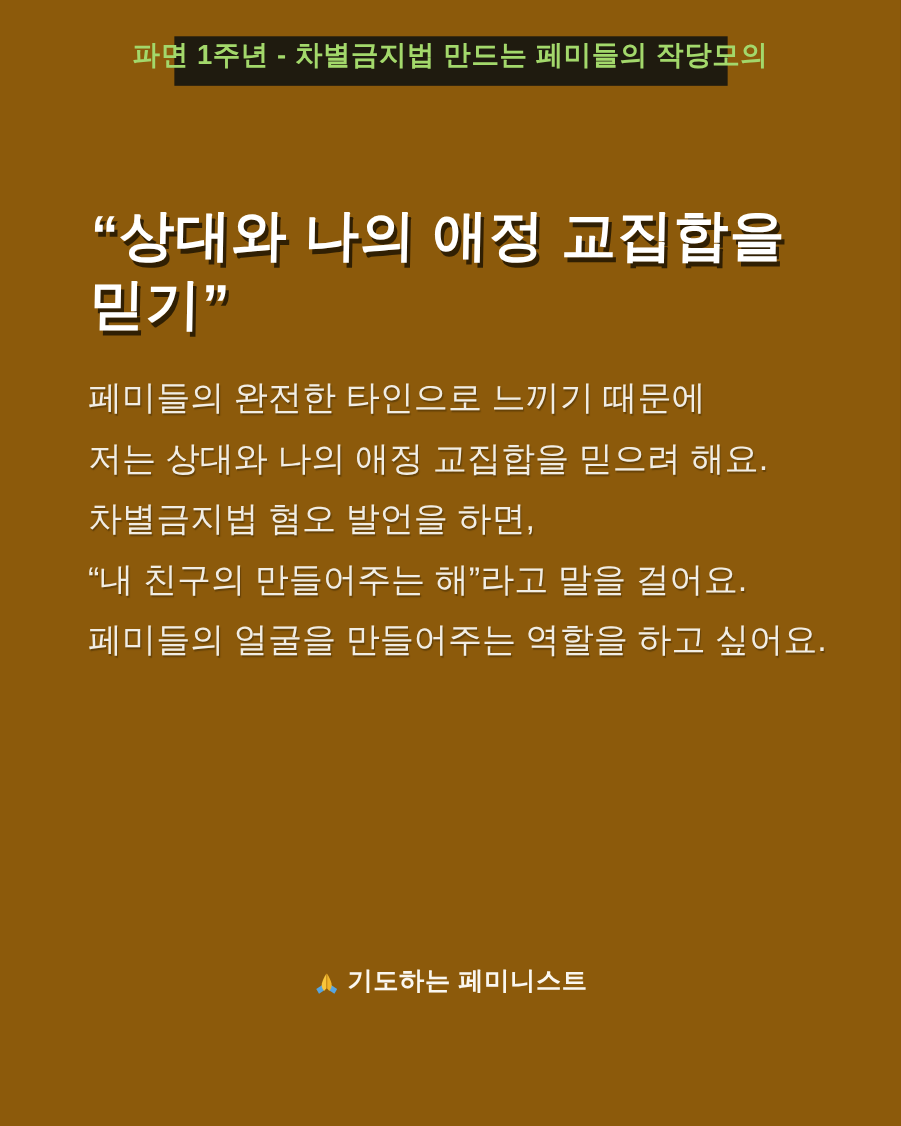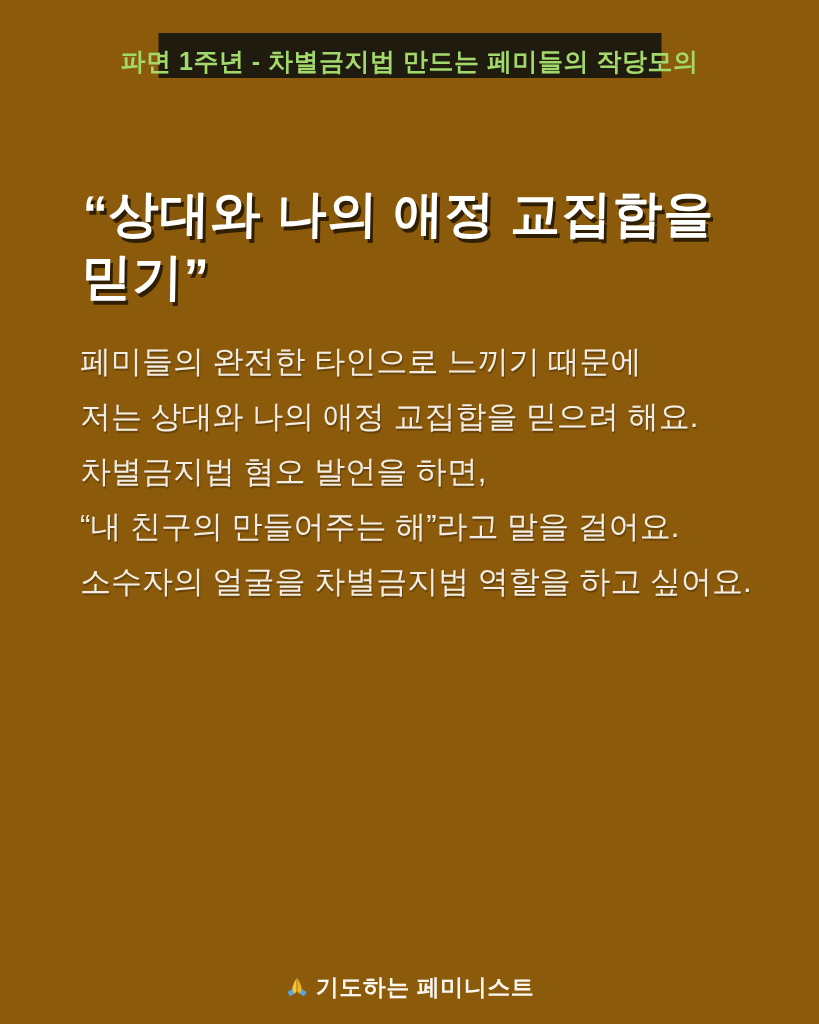--- a/index.html
+++ b/index.html
@@ -17,21 +17,21 @@
 
   .banner {
     position: absolute;
     top: 33px;
     left: 50%;
     transform: translateX(-50%);
     width: 503px;
     height: 45px;
     background: #1F1B0F;
     display: flex;
-    align-items: flex-end;
+    align-items: flex-start;
     justify-content: center;
   }
   .banner-text {
     color: #A3D86B;
     font-size: 25px;
     font-weight: bold;
     letter-spacing: 0.5px;
     white-space: nowrap;
   }
 
@@ -57,24 +57,24 @@
     color: #F1EDE4;
     font-size: 31px;
     line-height: 55px;
     text-shadow: 1px 2px 1px rgba(70, 45, 5, 0.55);
   }
   .body-line { white-space: nowrap; }
 
   .footer {
     position: absolute;
     left: 0;
-    top: 972px;
+    top: 876px;
     width: 100%;
     display: flex;
-    align-items: center;
+    align-items: flex-end;
     justify-content: center;
     gap: 7px;
   }
   .footer-label {
     color: #FAF7F0;
     font-size: 23px;
     font-weight: bold;
     letter-spacing: 0.5px;
   }
   .pray-icon { display: inline-block; width: 24px; height: 24px; }
@@ -88,21 +88,21 @@
     <span class="banner-text">파면 1주년 - 차별금지법 만드는 페미들의 작당모의</span>
   </div>
 
   <h1 class="quote-title">“상대와 나의 애정 교집합을 믿기”</h1>
 
   <div class="body-text">
     <div class="body-line">페미들의 완전한 타인으로 느끼기 때문에</div>
     <div class="body-line">저는 상대와 나의 애정 교집합을 믿으려 해요.</div>
     <div class="body-line">차별금지법 혐오 발언을 하면,</div>
     <div class="body-line">“내 친구의 만들어주는 해”라고 말을 걸어요.</div>
-    <div class="body-line">소수자의 얼굴을 차별금지법 역할을 하고 싶어요.</div>
+    <div class="body-line">페미들의 얼굴을 만들어주는 역할을 하고 싶어요.</div>
   </div>
 
   <div class="footer">
     <span class="pray-icon">
       <svg viewBox="0 0 24 24" width="24" height="24" aria-hidden="true">
 
         <path d="M2.5 16 L8 12.5 L9.5 17.5 L5 20.5 Z" fill="#57A5E0"></path>
 
         <path d="M21.5 16 L16 12.5 L14.5 17.5 L19 20.5 Z" fill="#57A5E0"></path>
 

